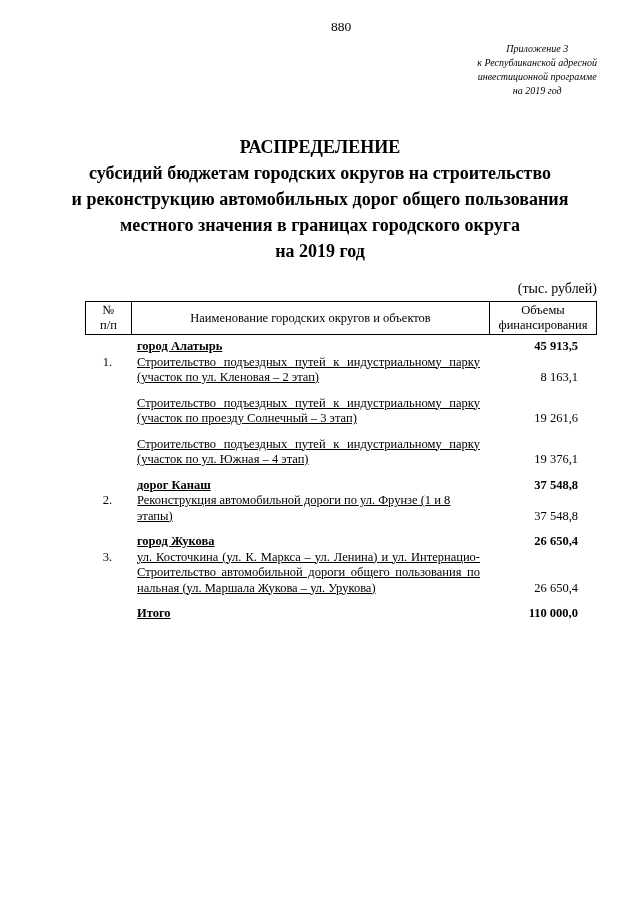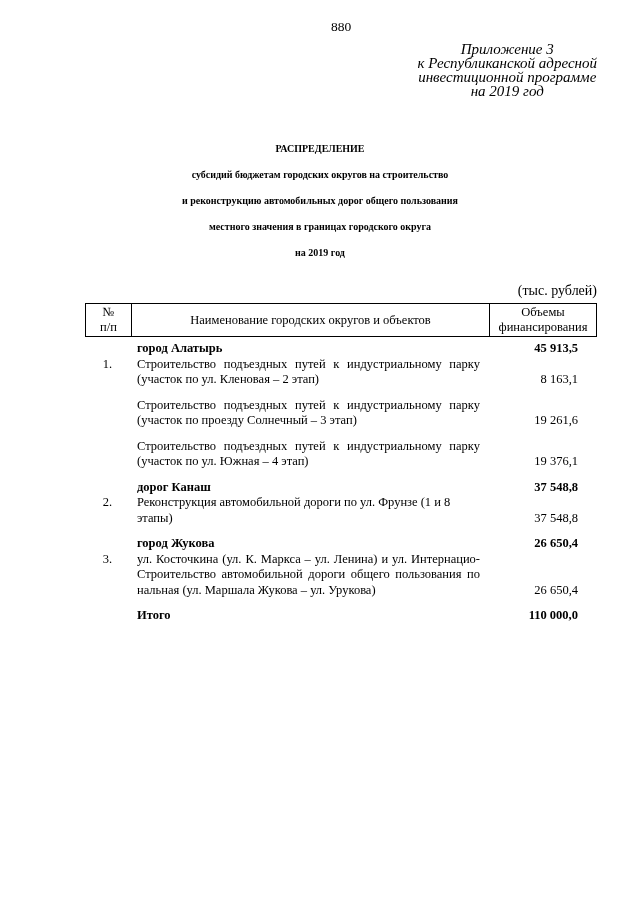--- a/index.html
+++ b/index.html
@@ -27,30 +27,30 @@
     line-height: 14px;
   }
   .appendix {
     margin-top: 8px;
     text-align: right;
   }
   .appendix-inner {
     display: inline-block;
     text-align: center;
     font-style: italic;
-    font-size: 15px;
+    font-size: 10px;
     line-height: 14px;
   }
   .doc-title {
     width: 640px;
     margin-left: -85px;
     margin-top: 36px;
     text-align: center;
     font-weight: bold;
-    font-size: 10px;
+    font-size: 18px;
     line-height: 26px;
   }
   .units-note {
     margin-top: 17px;
     text-align: right;
     font-size: 14px;
     line-height: 15px;
   }
   .subsidies-table {
     margin-top: 5px;
@@ -88,20 +88,21 @@
   .col-num {
     width: 45px;
     text-align: center;
     flex-shrink: 0;
   }
   .col-name {
     width: 360px;
     padding: 0 10px 0 7px;
     box-sizing: border-box;
     flex-shrink: 0;
+    text-decoration: underline;
   }
   .col-amt {
     width: 107px;
     padding-right: 19px;
     box-sizing: border-box;
     flex-shrink: 0;
     display: flex;
     align-items: flex-end;
     justify-content: flex-end;
     white-space: nowrap;

